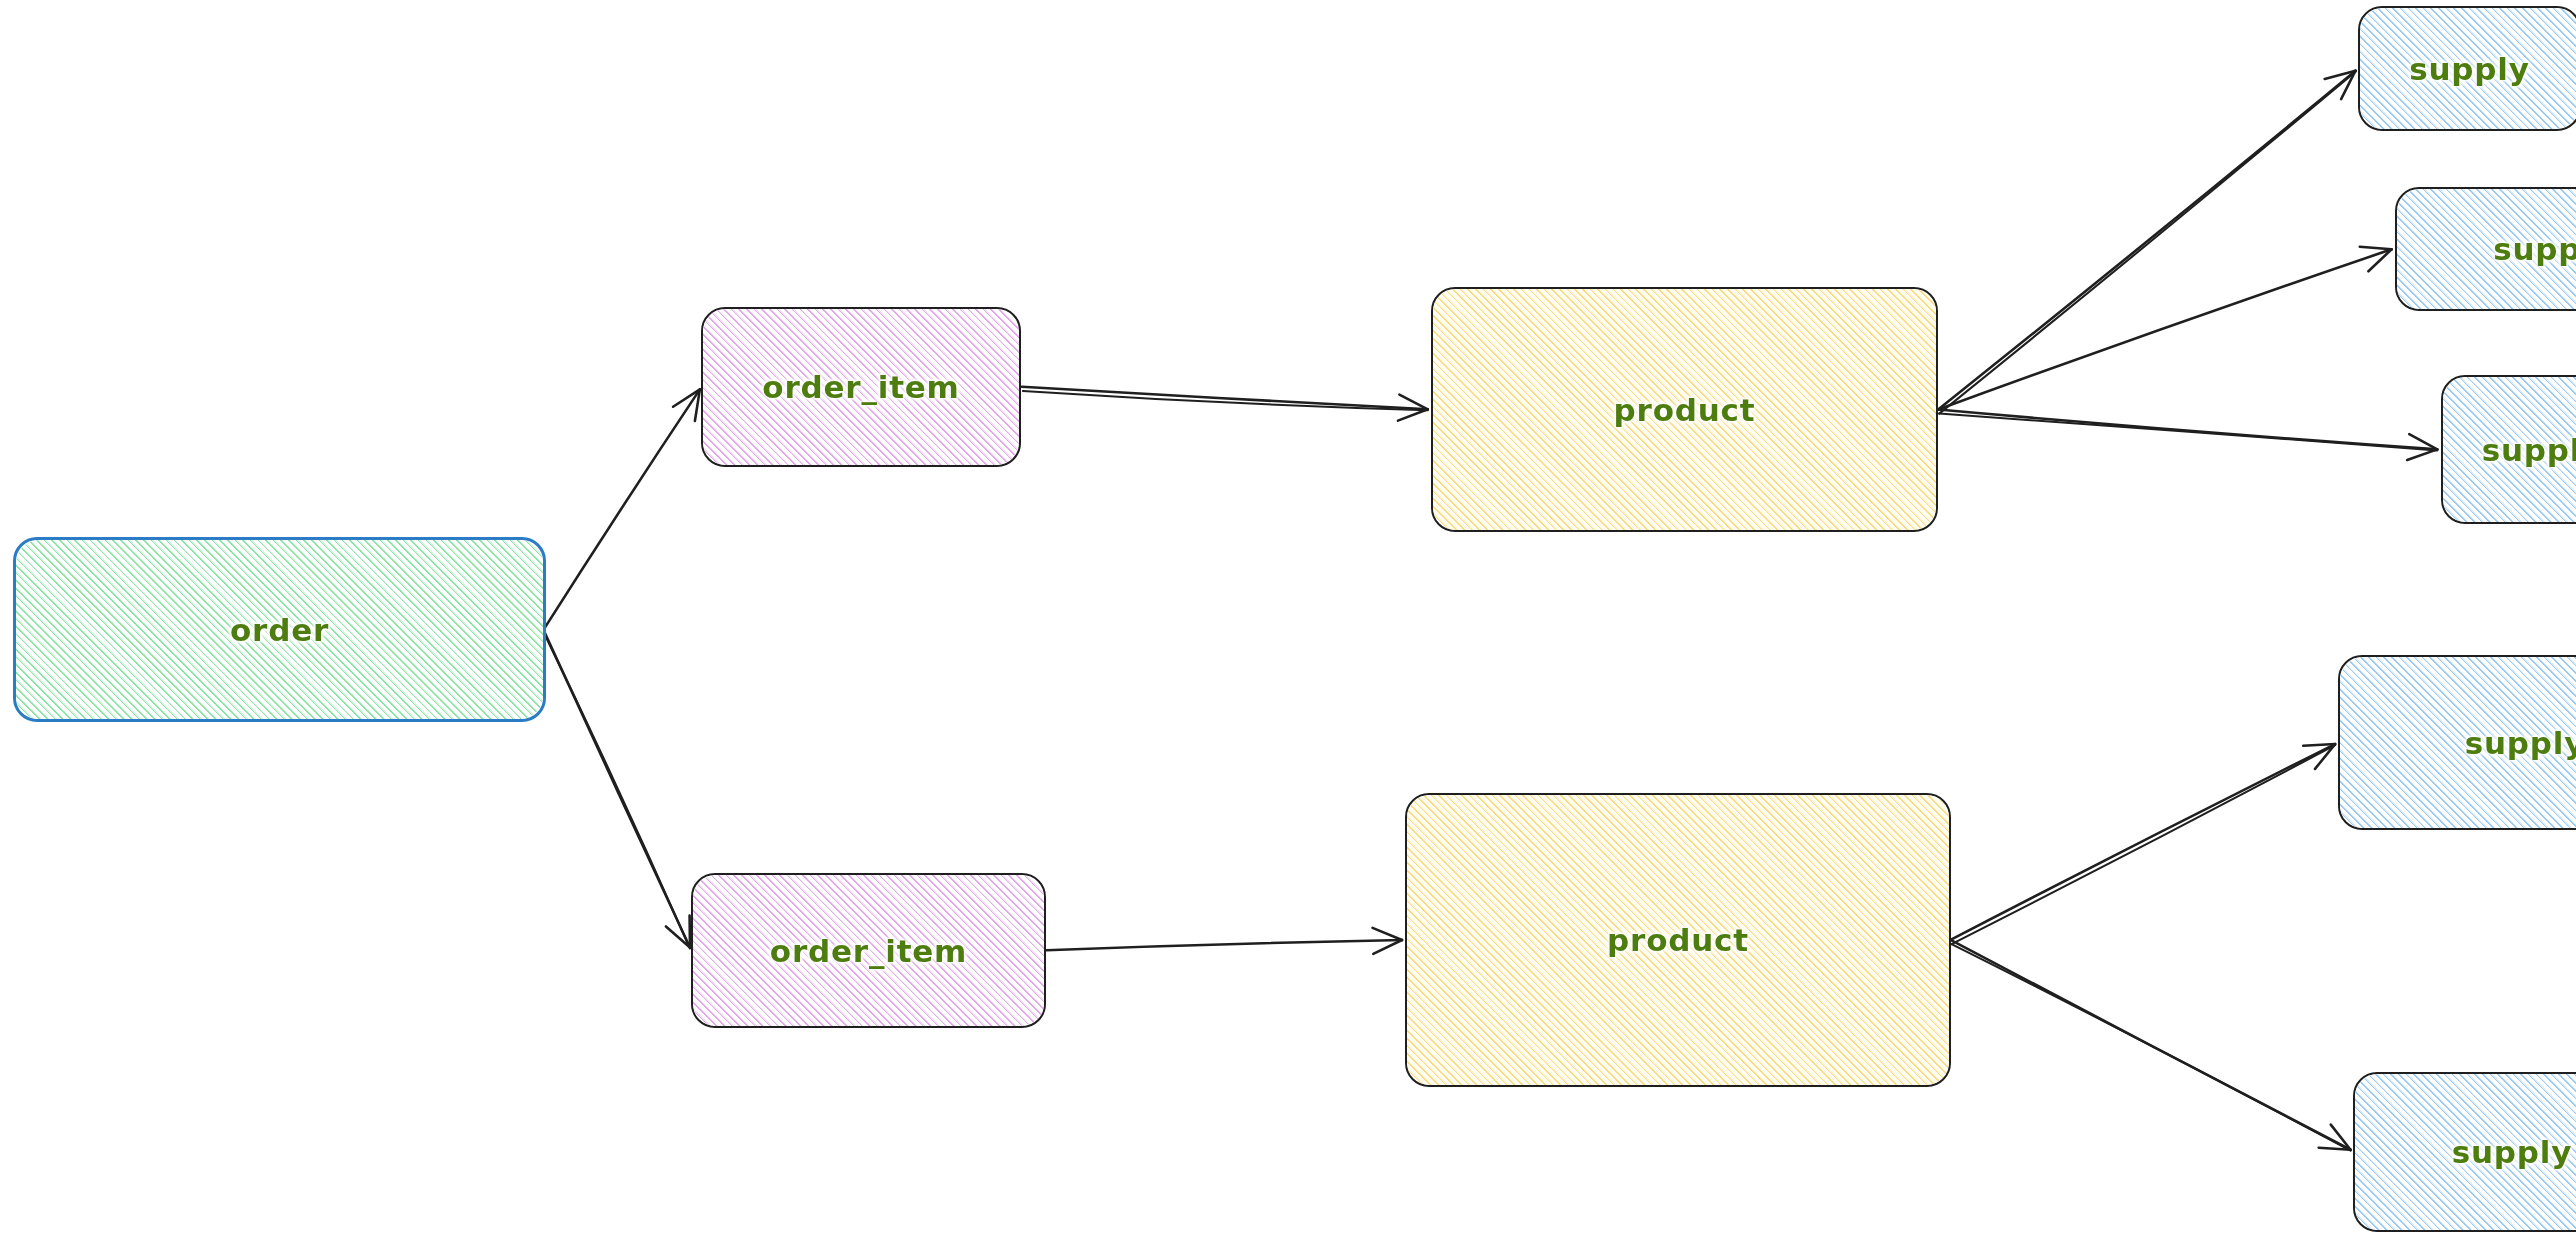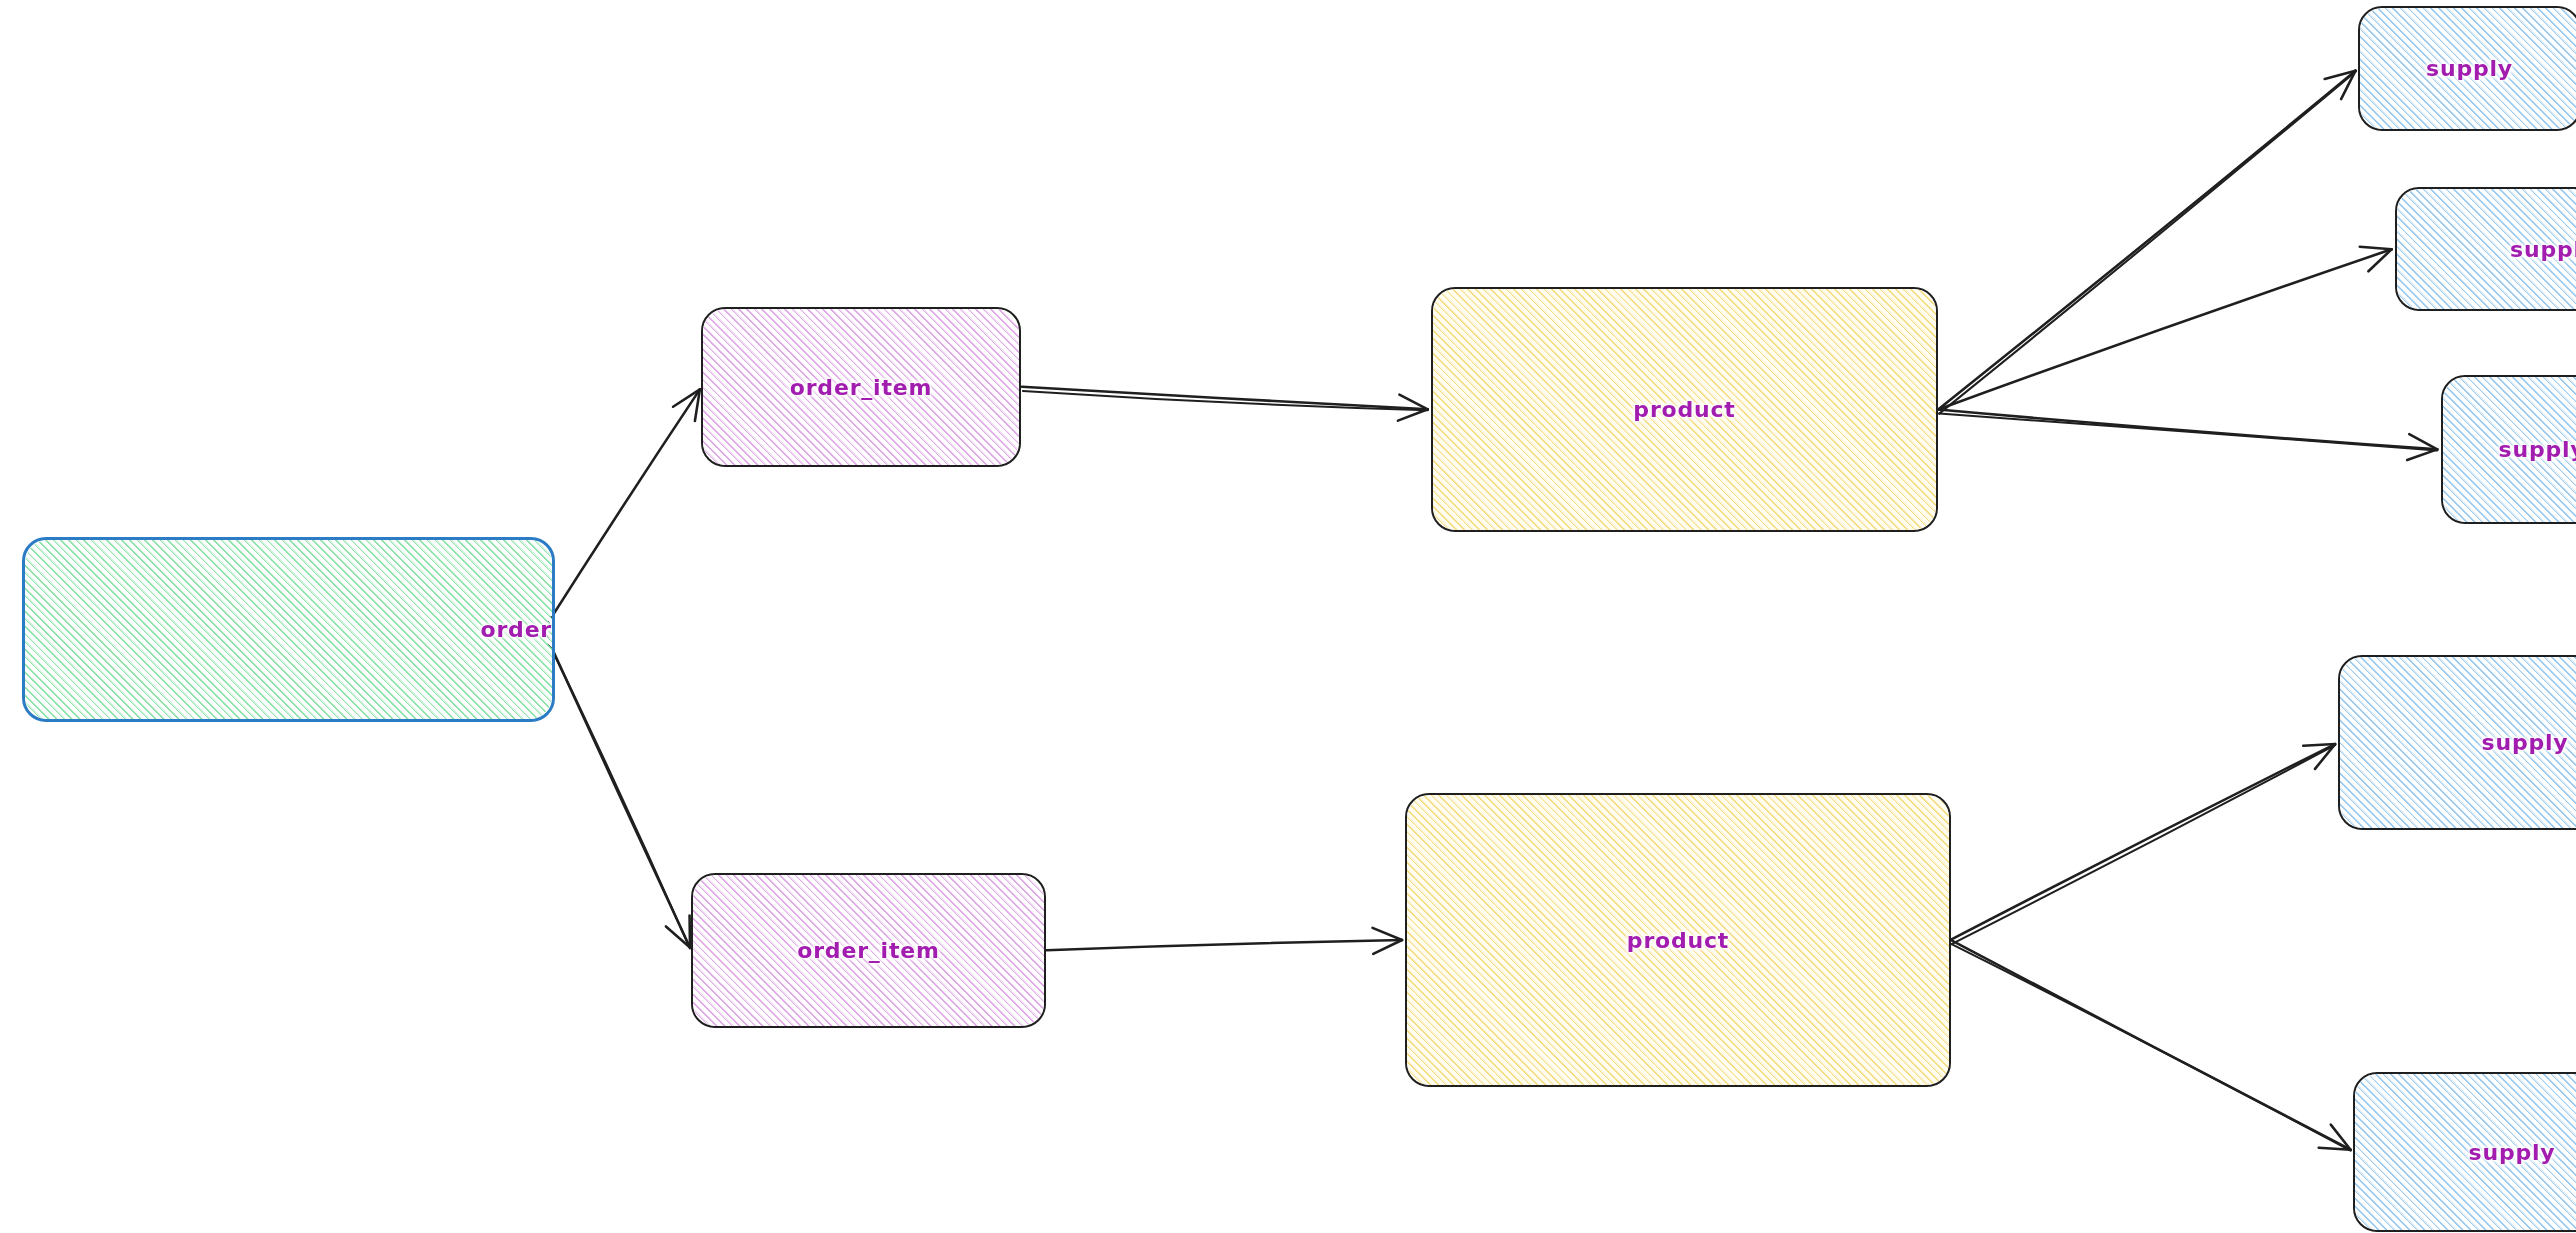--- a/index.html
+++ b/index.html
@@ -32,23 +32,23 @@
     overflow: hidden;
   }
   .node .hatch {
     position: absolute;
     inset: 0;
     border-radius: 23px;
   }
   .node .node-label {
     position: relative;
     z-index: 2;
-    color: #a21caf;
+    color: #4d7c0f;
     font-family: "DejaVu Sans", sans-serif;
-    font-size: 22px;
+    font-size: 31px;
     font-weight: 600;
     letter-spacing: 0.8px;
     white-space: nowrap;
     text-shadow:
        0 0 3.1px #ffffff,  0 0 3.1px #ffffff,
        0 0 5.2px #ffffff, 0 0 5.2px #ffffff,
        0 0 7.2px #ffffff;
   }
   
   .hatch-green {
@@ -135,21 +135,21 @@
       </g>
       <g>
         <path d="M 3786 1825 Q 4173.729896000099 2029.7764189006107 4562.686075209275 2232.2139269000036" fill="none" stroke="#1f1f1f" stroke-width="5" stroke-linecap="round"></path>
         <path d="M 3788 1833 Q 4178.147424693784 2028.1920975099183 4562.686075209275 2234.2139269000036" fill="none" stroke="#1f1f1f" stroke-width="4" stroke-linecap="round"></path>
         <path d="M 4500.808665891682 2228.3169773053855 L 4562.686075209275 2232.2139269000036" fill="none" stroke="#1f1f1f" stroke-width="5" stroke-linecap="round"></path>
         <path d="M 4524.287041434921 2183.536270781452 L 4562.686075209275 2232.2139269000036" fill="none" stroke="#1f1f1f" stroke-width="5" stroke-linecap="round"></path>
       </g>
     </svg>
 
   <div id="node-layer">
-      <div class="node border-blue" style="left: 22px; top: 537px; width: 533px; height: 185px; justify-content: flex-end;">
+      <div class="node border-blue" style="left: 13px; top: 537px; width: 533px; height: 185px;">
         <div class="hatch hatch-green"></div>
         <span class="node-label">order</span>
       </div>
       <div class="node border-dark" style="left: 701px; top: 307px; width: 320px; height: 160px;">
         <div class="hatch hatch-pink"></div>
         <span class="node-label">order_item</span>
       </div>
       <div class="node border-dark" style="left: 691px; top: 873px; width: 355px; height: 155px;">
         <div class="hatch hatch-pink"></div>
         <span class="node-label">order_item</span>

